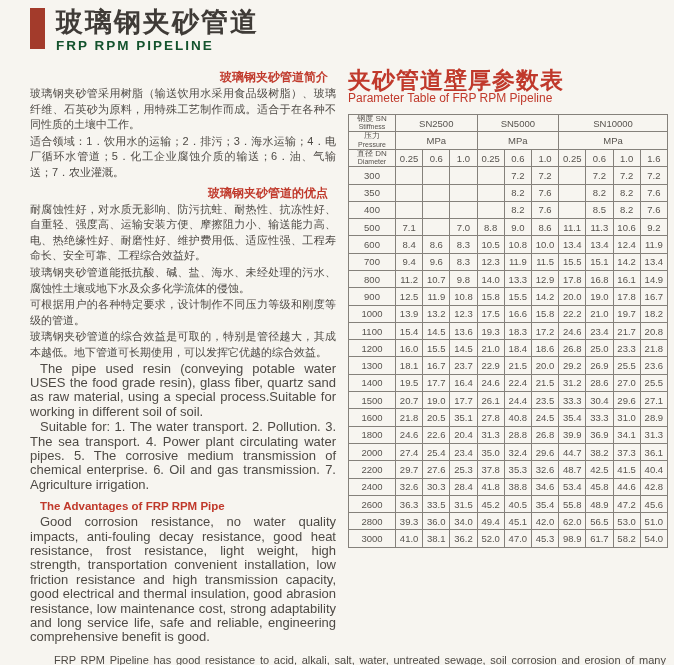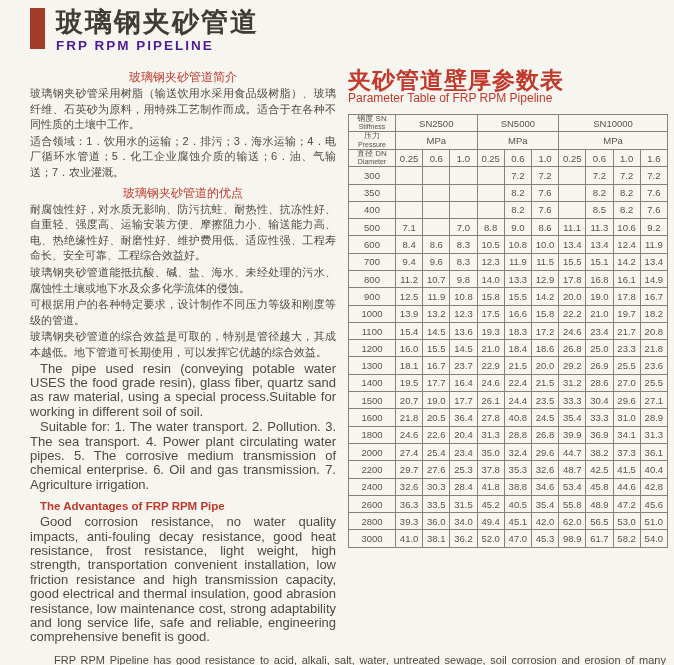--- a/index.html
+++ b/index.html
@@ -7,25 +7,25 @@
   body {
     width: 674px; height: 665px;
     background: #f7f5f0;
     font-family: "Liberation Sans", "DejaVu Sans", sans-serif;
     color: #4e4a45;
     overflow: hidden;
   }
   .masthead { display: flex; gap: 11px; padding: 8px 8px 0 30px; align-items: flex-start; }
   .red-block { width: 15px; height: 41px; background: #a33b2b; flex: 0 0 auto; }
   .title-wrap h1 { margin: 0; font-size: 27px; line-height: 29px; font-weight: bold; color: #3f3b37; letter-spacing: 2px; }
-  .title-wrap .subtitle { font-size: 13.5px; font-weight: bold; color: #4c1d95; letter-spacing: 2px; margin-top: 1px; }
+  .title-wrap .subtitle { font-size: 13.5px; font-weight: bold; color: #14532d; letter-spacing: 2px; margin-top: 1px; }
 
   .columns { display: flex; gap: 12px; padding: 17px 6px 0 30px; }
   .left-col { width: 306px; flex: 0 0 auto; font-size: 11px; line-height: 15.6px; text-align: justify; }
-  .left-col h3.zh-heading { color: #c0392b; font-size: 12px; line-height: 15px; margin: 5px 8px 1px; font-weight: normal; text-align: center; }
+  .left-col h3.zh-heading { color: #c0392b; font-size: 12px; line-height: 15px; margin: 5px 8px 1px; font-weight: bold; text-align: right; }
   .left-col h3.zh-heading:first-child { margin-top: 0; }
   .left-col p { margin: 0 0 1px; }
   .left-col h3.en-heading { color: #c0392b; font-size: 11.5px; line-height: 14px; margin: 7px 0 2px; padding-left: 10px; font-weight: bold; text-align: left; }
   .left-col p.en { font-size: 13px; line-height: 14.4px; text-indent: 10px; }
 
   .right-col { flex: 1 1 auto; }
   .right-col h2 { margin: 0; color: #c0392b; font-size: 23px; line-height: 20px; font-weight: bold; letter-spacing: 1px; }
   .right-col .table-sub { color: #c0392b; font-size: 12px; line-height: 15px; margin: 1px 0 8px; }
 
   table.ptable { width: 100%; border-collapse: collapse; table-layout: fixed; font-size: 9.5px; color: #57534e; border-radius: 18px; }
@@ -298,21 +298,21 @@
             <td>23.5</td>
             <td>33.3</td>
             <td>30.4</td>
             <td>29.6</td>
             <td>27.1</td>
           </tr>
           <tr>
             <td>1600</td>
             <td>21.8</td>
             <td>20.5</td>
-            <td>36.4</td>
+            <td>35.1</td>
             <td>27.8</td>
             <td>40.8</td>
             <td>24.5</td>
             <td>35.4</td>
             <td>33.3</td>
             <td>31.0</td>
             <td>28.9</td>
           </tr>
           <tr>
             <td>1800</td>

